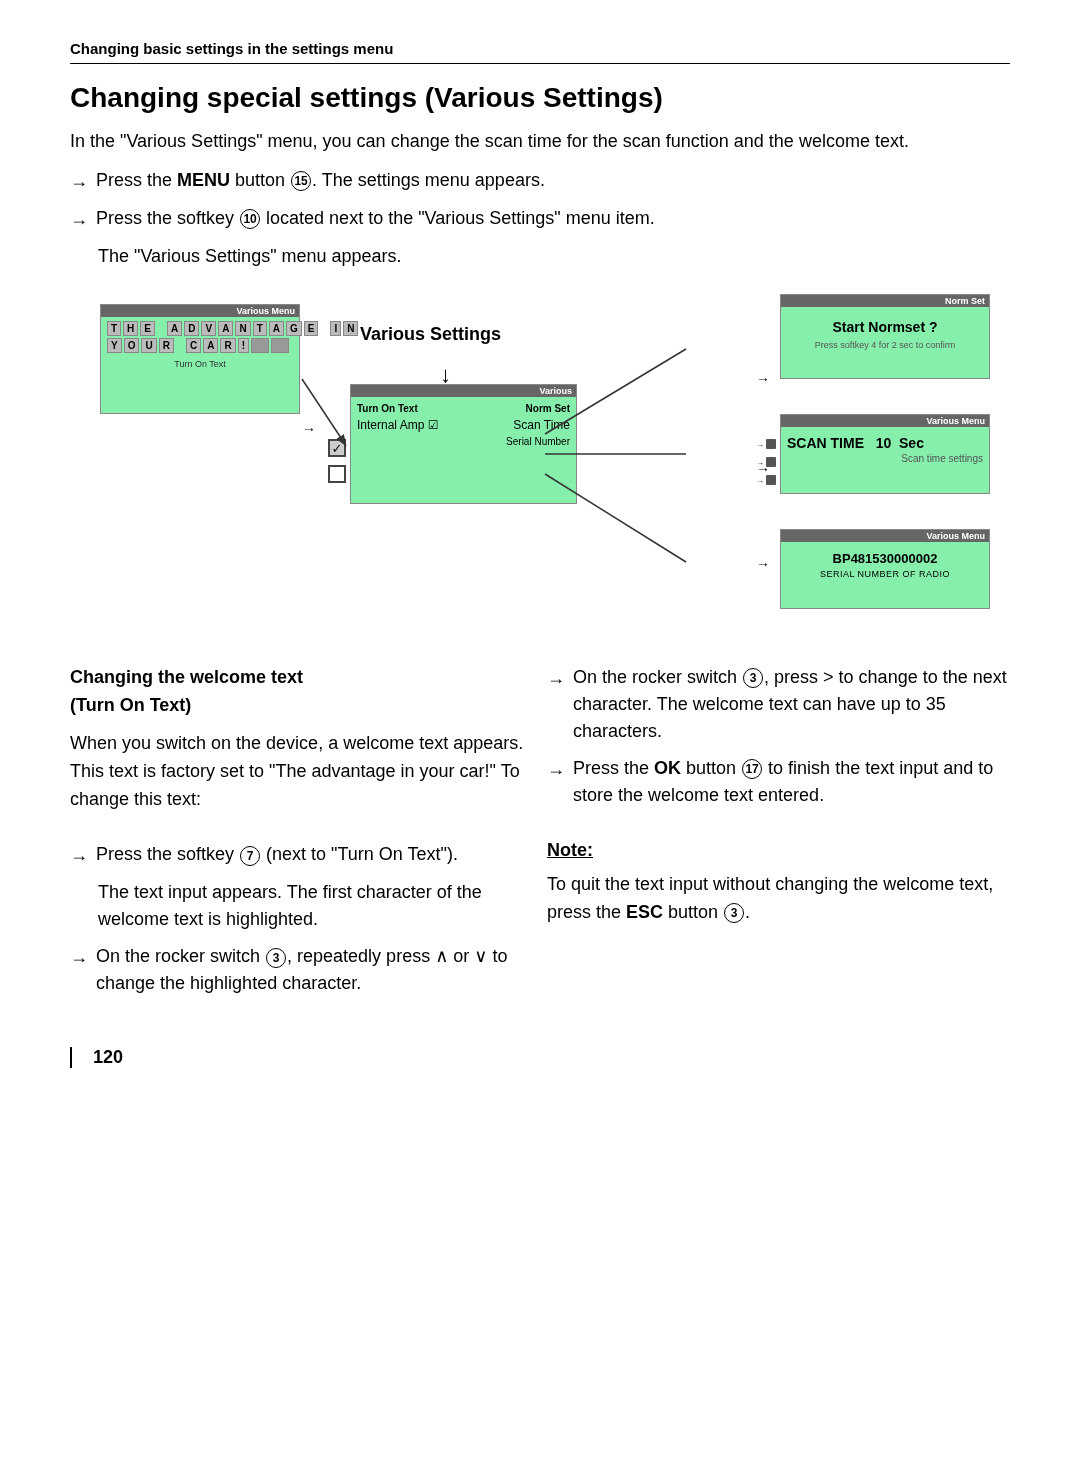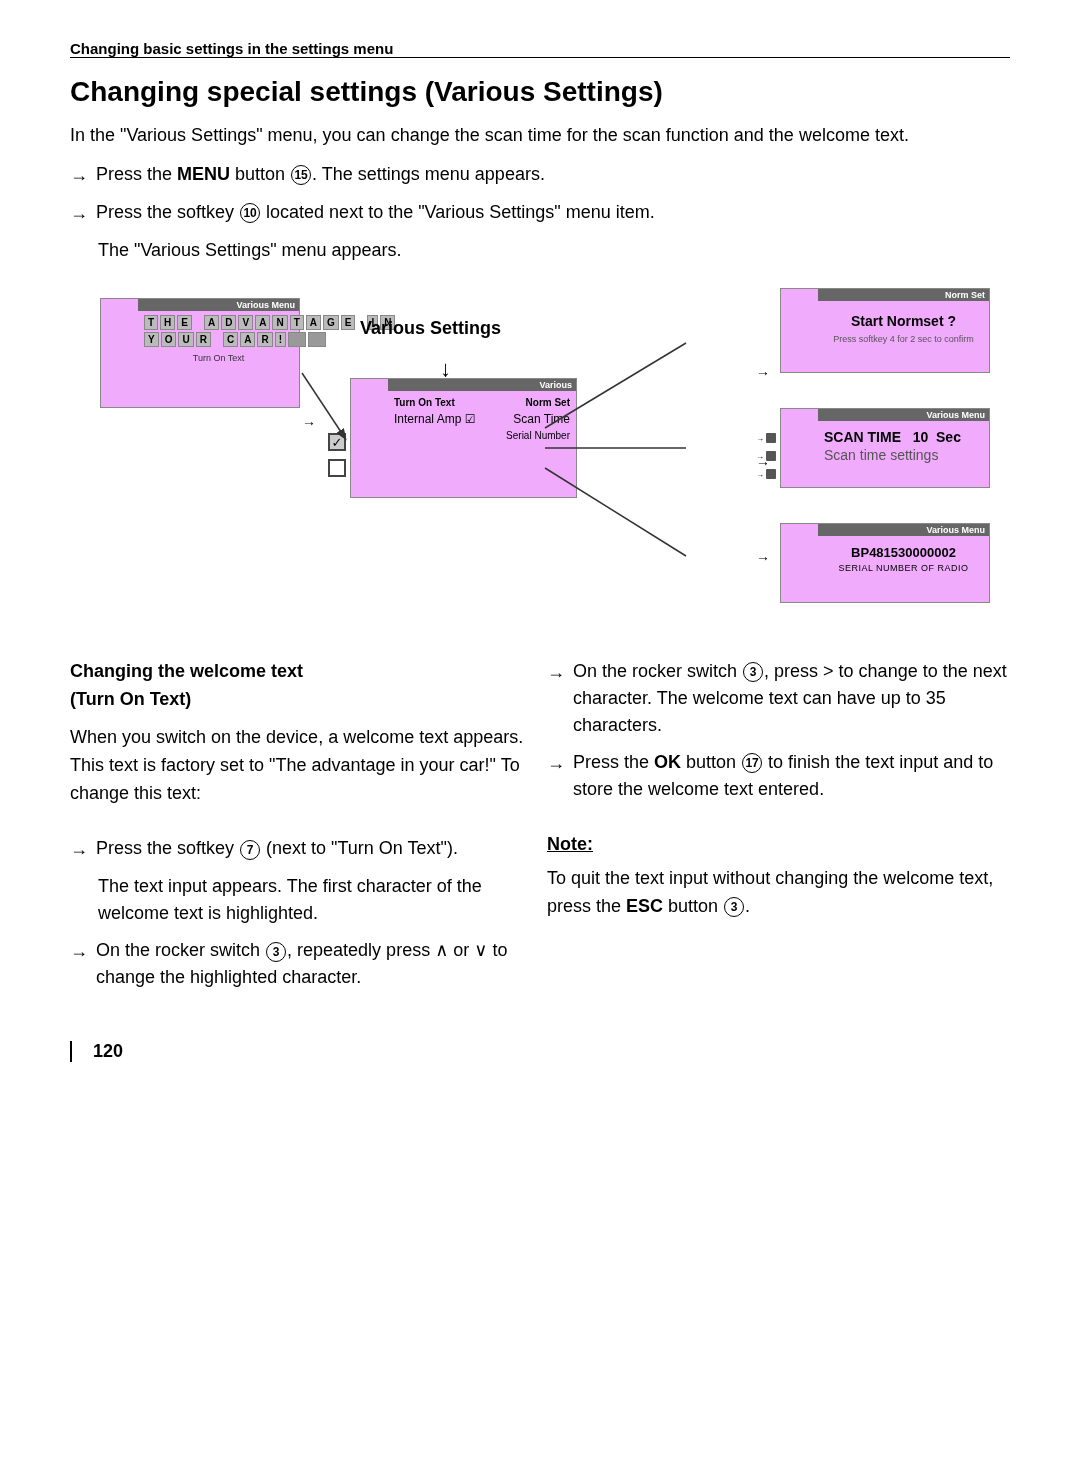--- a/index.html
+++ b/index.html
@@ -9,21 +9,21 @@
       background: #fff;
       font-family: Arial, Helvetica, sans-serif;
       font-size: 18px;
       color: #000;
       padding: 40px 70px 60px 70px;
     }
     .breadcrumb {
       font-size: 15px;
       font-weight: bold;
       margin-bottom: 8px;
-      padding-bottom: 0;
+      padding-bottom: 6px;
       border-bottom: 1.5px solid #000;
     }
     h1.section-title {
       font-size: 28px;
       font-weight: bold;
       margin: 18px 0 14px 0;
     }
     .intro-text {
       font-size: 18px;
       line-height: 1.5;
@@ -65,24 +65,23 @@
     
     .diagram-container {
       margin: 24px 0 30px 0;
       position: relative;
       width: 100%;
       height: 340px;
     }
     
     .screen {
       position: absolute;
-      background: #f0abfc;
+      background: #86efac;
       border: 1.5px solid #888;
       font-size: 10px;
-      padding-left: 37px;
     }
     .screen-header {
       background: #666;
       color: #fff;
       font-size: 9px;
       font-weight: bold;
       text-align: right;
       padding: 1px 4px;
     }
     .screen-content {
@@ -304,21 +303,21 @@
       <div style="font-size:9px;color:#555;">Press softkey 4 for 2 sec to confirm</div>
     </div>
   </div>
 
   <div style="position:absolute;right:240px;top:165px;font-size:14px;">→</div>
 
   <div class="screen screen-scantime">
     <div class="screen-header" style="text-align:right;padding-right:4px;">Various Menu</div>
     <div class="screen-content">
       <div style="font-size:14px;font-weight:bold;padding:4px 0 2px;"><span>SCAN TIME</span>&nbsp;&nbsp;&nbsp;<span>10</span>&nbsp;&nbsp;<span>Sec</span></div>
-      <div style="font-size:14px;text-align:left;color:#555;">Scan time settings</div>
+      <div style="font-size:10px;text-align:right;color:#555;">Scan time settings</div>
     </div>
   </div>
 
   <div style="position:absolute;right:240px;top:260px;font-size:14px;">→</div>
 
   <div class="screen screen-serial">
     <div class="screen-header" style="text-align:right;padding-right:4px;">Various Menu</div>
     <div class="screen-content">
       <div style="font-size:13px;font-weight:bold;text-align:center;padding:5px 0 3px;">BP481530000002</div>
       <div style="font-size:9px;text-align:center;letter-spacing:0.5px;">SERIAL NUMBER OF RADIO</div>

